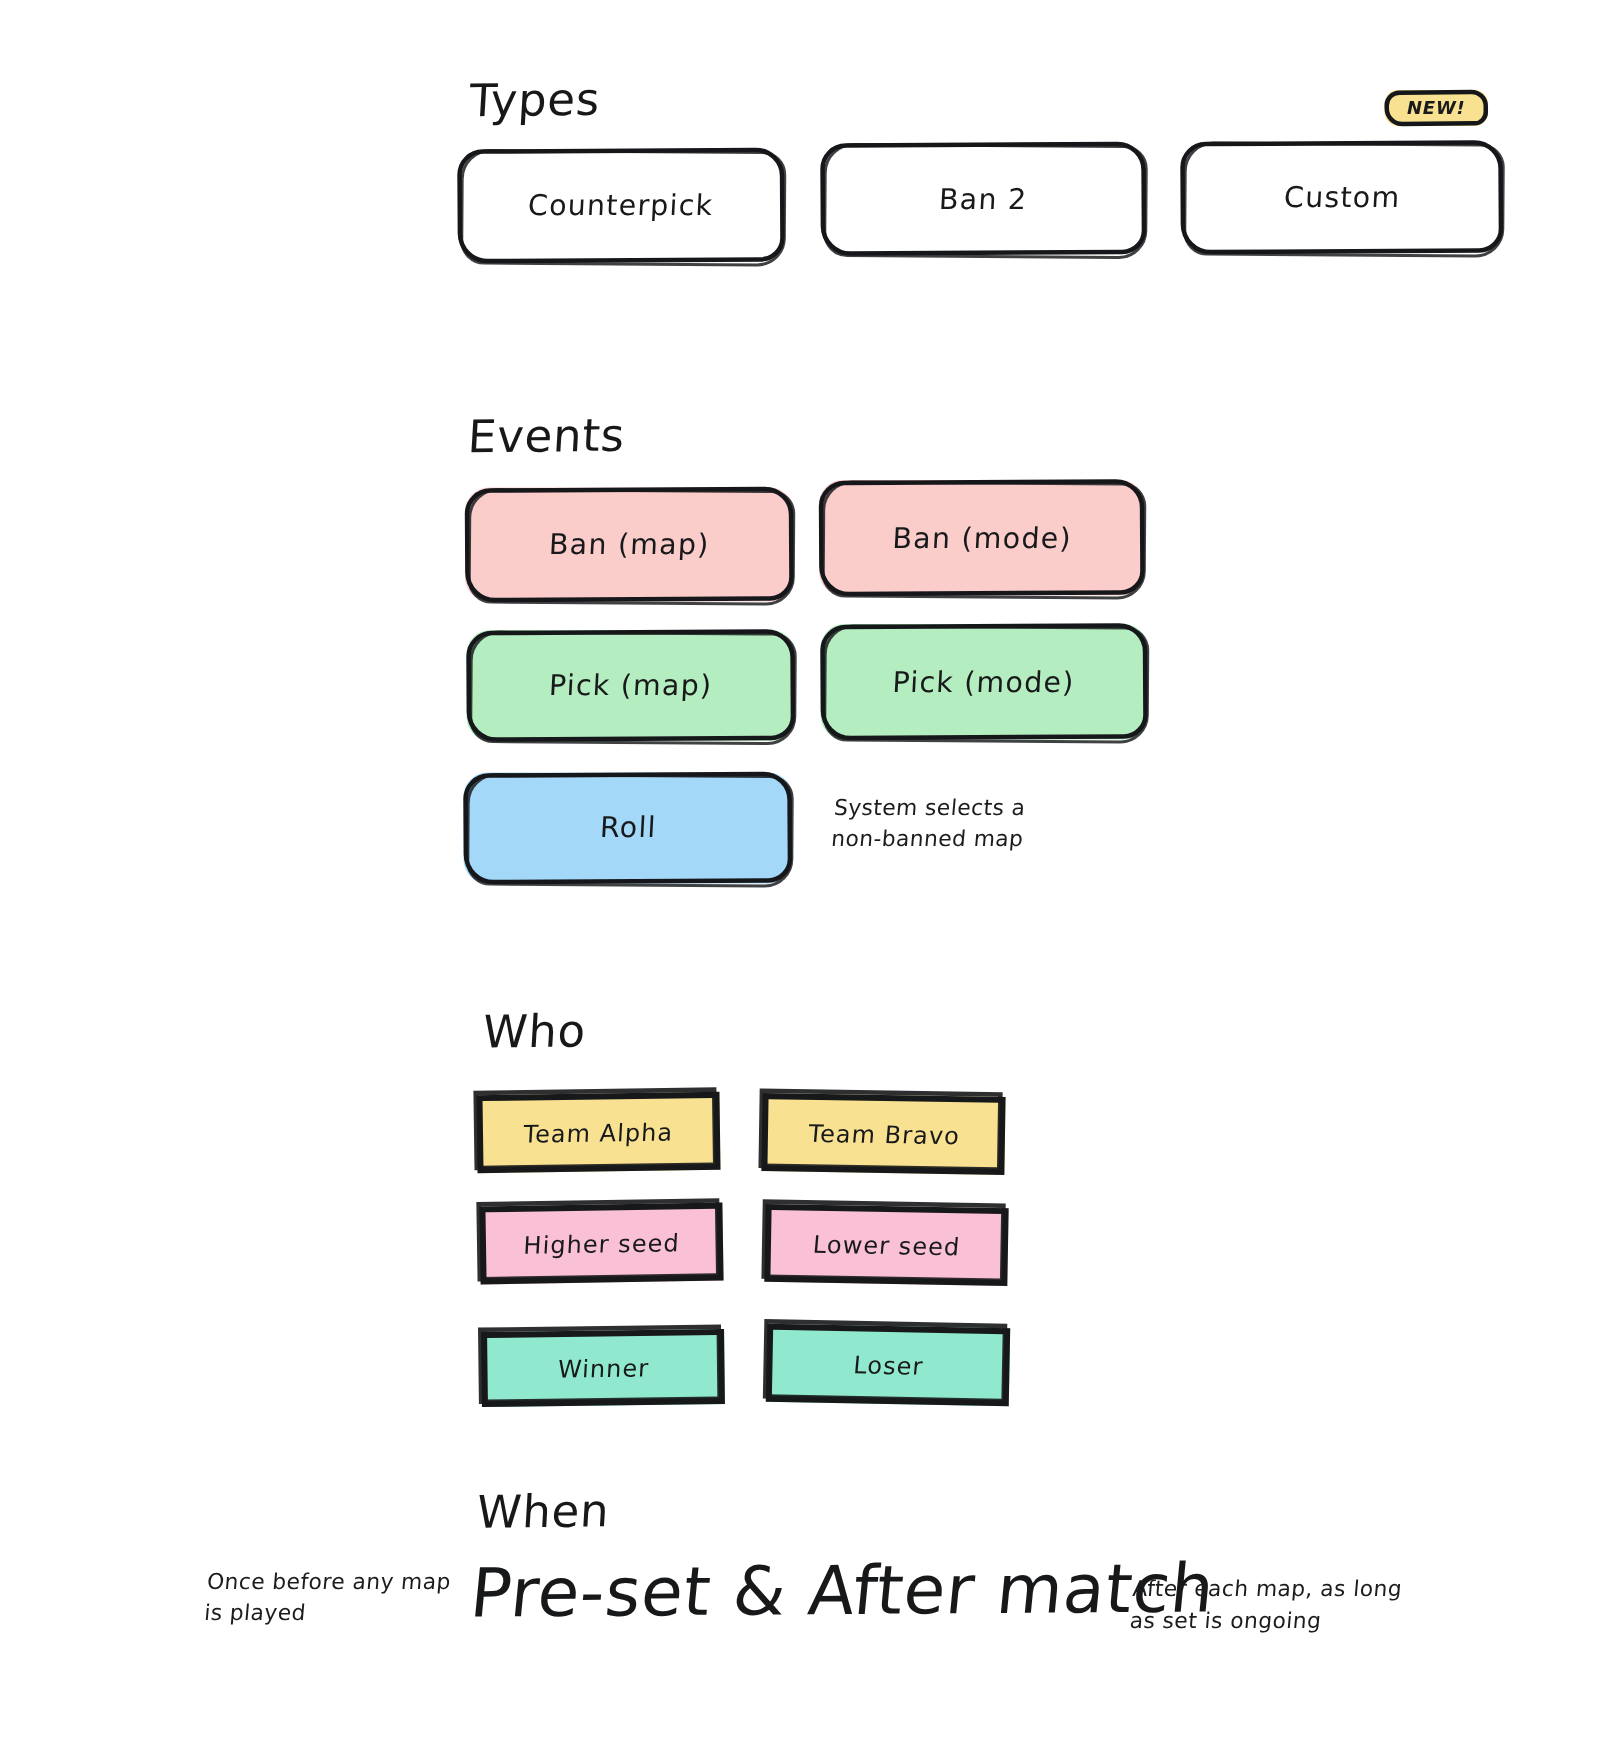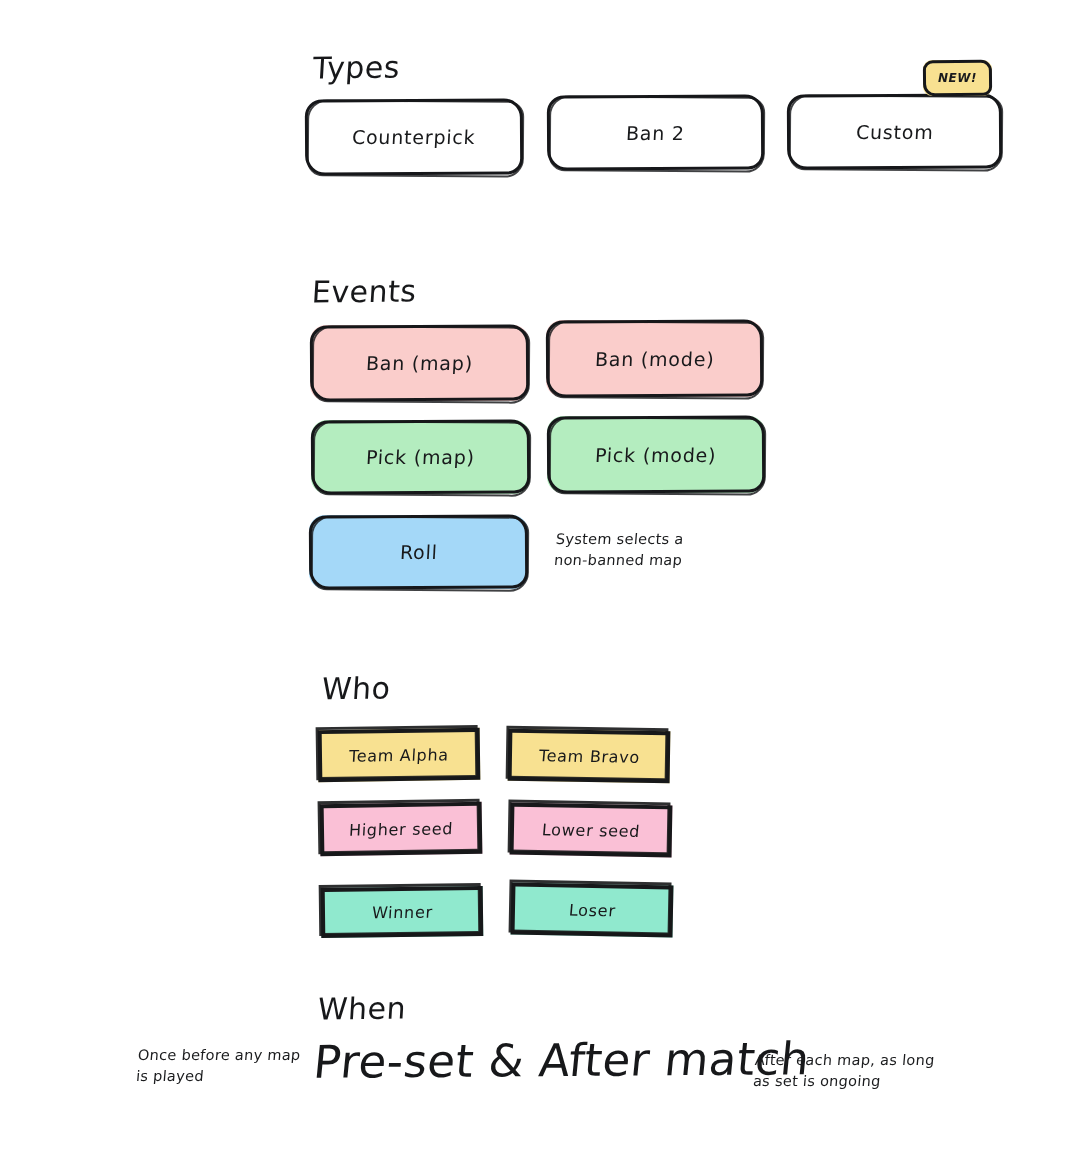--- a/index.html
+++ b/index.html
@@ -164,21 +164,21 @@
 </div>
 
 <div class="chip fill-none" style="left:547px; top:95px; width:217px; height:75px;">
   <span class="chip-label">Ban 2</span>
 </div>
 
 <div class="chip fill-none" style="left:787px; top:94px; width:215px; height:75px;">
   <span class="chip-label">Custom</span>
 </div>
 
-<div class="new-badge" style="left:923px; top:60px; width:69px; height:36px; background:#F8E191;">
+<div class="new-badge" style="left:923px; top:60px; width:69px; height:24px; background:#F8E191;">
   <span>NEW!</span>
 </div>
 
 <div class="section-heading" style="left:312px; top:274px;">Events</div>
 
 <div class="chip" style="left:310px; top:325px; width:219px; height:76px; background:#FACDCB;">
   <span class="chip-label">Ban (map)</span>
 </div>
 
 <div class="chip" style="left:546px; top:320px; width:217px; height:77px; background:#FACDCB;">

